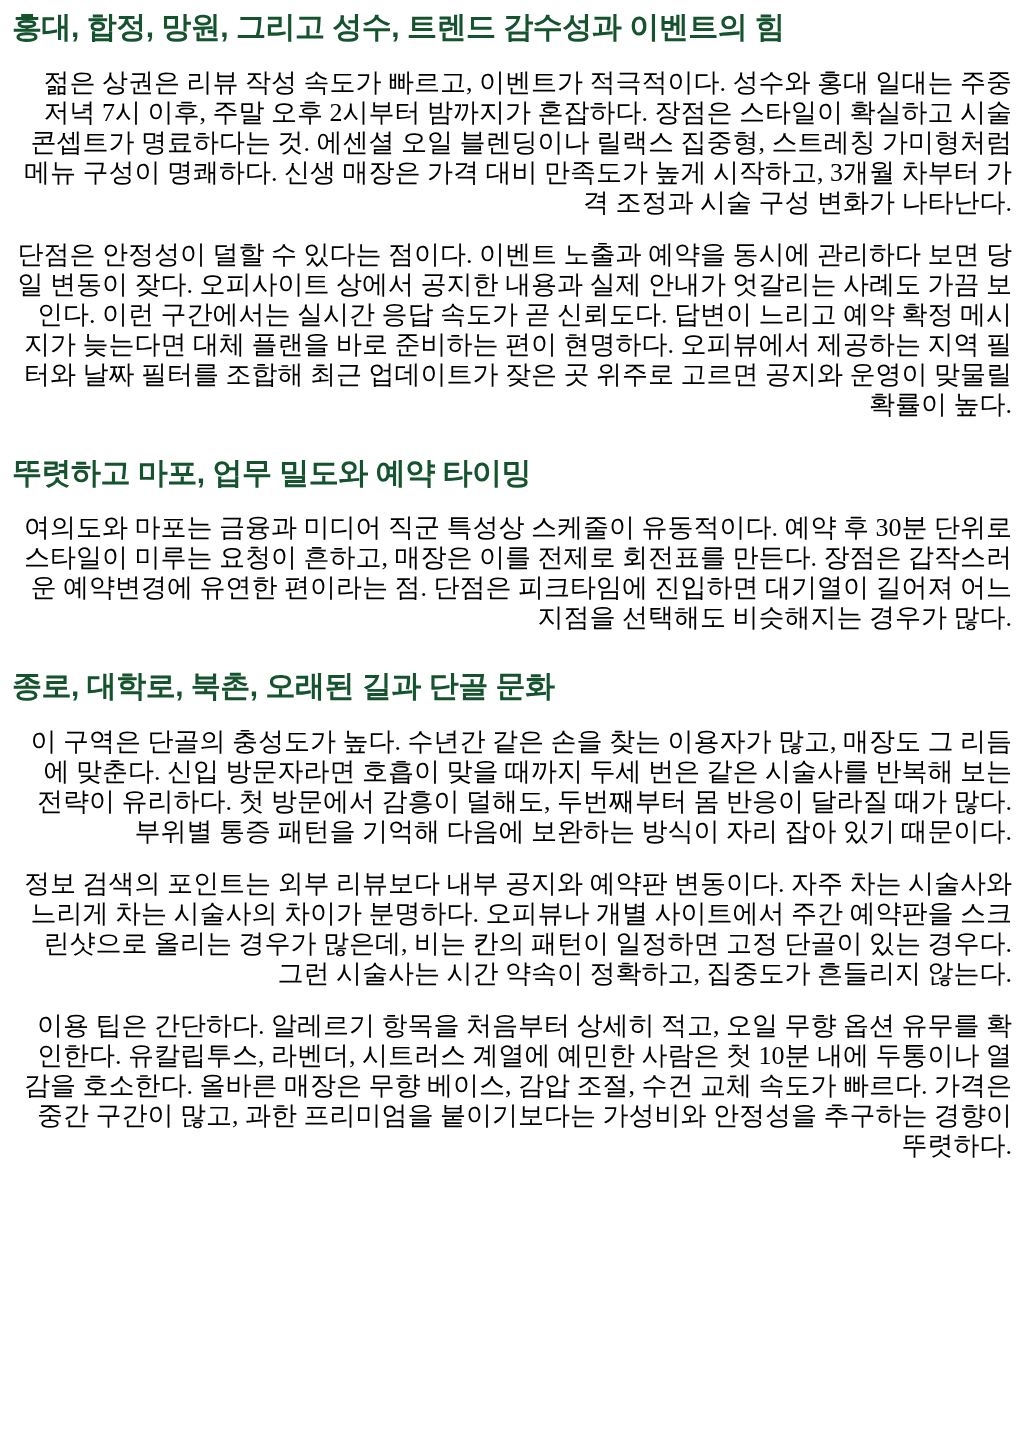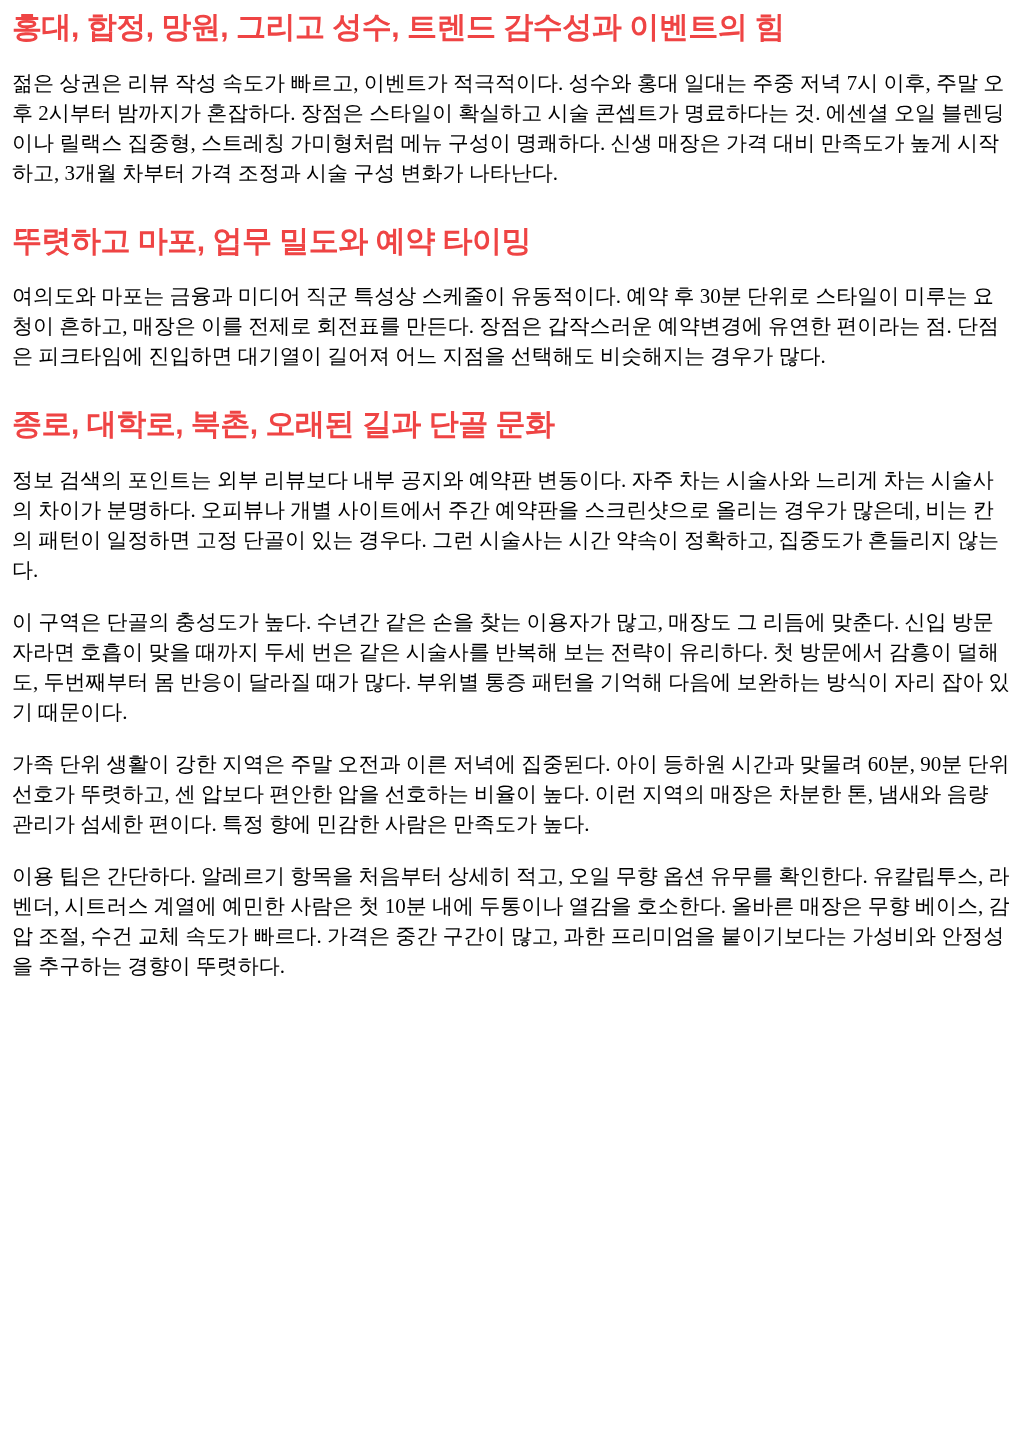--- a/index.html
+++ b/index.html
@@ -15,55 +15,55 @@
     padding: 4px 12px 40px 12px;
     background: #ffffff;
     font-family: "Liberation Serif", serif;
   }
   .section-heading {
     font-family: "Liberation Sans", sans-serif;
     font-weight: 700;
     font-size: 30px;
     line-height: 1.25;
     margin: 34px 0 22px 0;
-    color: #ef4444;
+    color: #14532d;
     letter-spacing: -0.5px;
   }
   .section:first-of-type .section-heading {
     margin-top: 4px;
   }
   .paragraph {
-    font-size: 21px;
+    font-size: 26px;
     line-height: 30px;
     margin: 22px 0;
     word-break: break-all;
     overflow-wrap: break-word;
-    text-align: left;
+    text-align: right;
     color: #000000;
   }
 </style>
 </head>
 <body>
 
 <div class="page">
 
   <section class="section">
     <h1 class="section-heading">홍대, 합정, 망원, 그리고 성수, 트렌드 감수성과 이벤트의 힘</h1>
     <p class="paragraph">젊은 상권은 리뷰 작성 속도가 빠르고, 이벤트가 적극적이다. 성수와 홍대 일대는 주중 저녁 7시 이후, 주말 오후 2시부터 밤까지가 혼잡하다. 장점은 스타일이 확실하고 시술 콘셉트가 명료하다는 것. 에센셜 오일 블렌딩이나 릴랙스 집중형, 스트레칭 가미형처럼 메뉴 구성이 명쾌하다. 신생 매장은 가격 대비 만족도가 높게 시작하고, 3개월 차부터 가격 조정과 시술 구성 변화가 나타난다.</p>
+    <p class="paragraph">단점은 안정성이 덜할 수 있다는 점이다. 이벤트 노출과 예약을 동시에 관리하다 보면 당일 변동이 잦다. 오피사이트 상에서 공지한 내용과 실제 안내가 엇갈리는 사례도 가끔 보인다. 이런 구간에서는 실시간 응답 속도가 곧 신뢰도다. 답변이 느리고 예약 확정 메시지가 늦는다면 대체 플랜을 바로 준비하는 편이 현명하다. 오피뷰에서 제공하는 지역 필터와 날짜 필터를 조합해 최근 업데이트가 잦은 곳 위주로 고르면 공지와 운영이 맞물릴 확률이 높다.</p>
   </section>
 
   <section class="section">
     <h1 class="section-heading">뚜렷하고 마포, 업무 밀도와 예약 타이밍</h1>
     <p class="paragraph">여의도와 마포는 금융과 미디어 직군 특성상 스케줄이 유동적이다. 예약 후 30분 단위로 스타일이 미루는 요청이 흔하고, 매장은 이를 전제로 회전표를 만든다. 장점은 갑작스러운 예약변경에 유연한 편이라는 점. 단점은 피크타임에 진입하면 대기열이 길어져 어느 지점을 선택해도 비슷해지는 경우가 많다.</p>
   </section>
 
   <section class="section">
     <h1 class="section-heading">종로, 대학로, 북촌, 오래된 길과 단골 문화</h1>
+    <p class="paragraph">이 구역은 단골의 충성도가 높다. 수년간 같은 손을 찾는 이용자가 많고, 매장도 그 리듬에 맞춘다. 신입 방문자라면 호흡이 맞을 때까지 두세 번은 같은 시술사를 반복해 보는 전략이 유리하다. 첫 방문에서 감흥이 덜해도, 두번째부터 몸 반응이 달라질 때가 많다. 부위별 통증 패턴을 기억해 다음에 보완하는 방식이 자리 잡아 있기 때문이다.</p>
     <p class="paragraph">정보 검색의 포인트는 외부 리뷰보다 내부 공지와 예약판 변동이다. 자주 차는 시술사와 느리게 차는 시술사의 차이가 분명하다. 오피뷰나 개별 사이트에서 주간 예약판을 스크린샷으로 올리는 경우가 많은데, 비는 칸의 패턴이 일정하면 고정 단골이 있는 경우다. 그런 시술사는 시간 약속이 정확하고, 집중도가 흔들리지 않는다.</p>
-    <p class="paragraph">이 구역은 단골의 충성도가 높다. 수년간 같은 손을 찾는 이용자가 많고, 매장도 그 리듬에 맞춘다. 신입 방문자라면 호흡이 맞을 때까지 두세 번은 같은 시술사를 반복해 보는 전략이 유리하다. 첫 방문에서 감흥이 덜해도, 두번째부터 몸 반응이 달라질 때가 많다. 부위별 통증 패턴을 기억해 다음에 보완하는 방식이 자리 잡아 있기 때문이다.</p>
   </section>
 
   <section class="section">
-    <p class="paragraph">가족 단위 생활이 강한 지역은 주말 오전과 이른 저녁에 집중된다. 아이 등하원 시간과 맞물려 60분, 90분 단위 선호가 뚜렷하고, 센 압보다 편안한 압을 선호하는 비율이 높다. 이런 지역의 매장은 차분한 톤, 냄새와 음량 관리가 섬세한 편이다. 특정 향에 민감한 사람은 만족도가 높다.</p>
     <p class="paragraph">이용 팁은 간단하다. 알레르기 항목을 처음부터 상세히 적고, 오일 무향 옵션 유무를 확인한다. 유칼립투스, 라벤더, 시트러스 계열에 예민한 사람은 첫 10분 내에 두통이나 열감을 호소한다. 올바른 매장은 무향 베이스, 감압 조절, 수건 교체 속도가 빠르다. 가격은 중간 구간이 많고, 과한 프리미엄을 붙이기보다는 가성비와 안정성을 추구하는 경향이 뚜렷하다.</p>
   </section>
 
 </div>
 
 </body></html>

